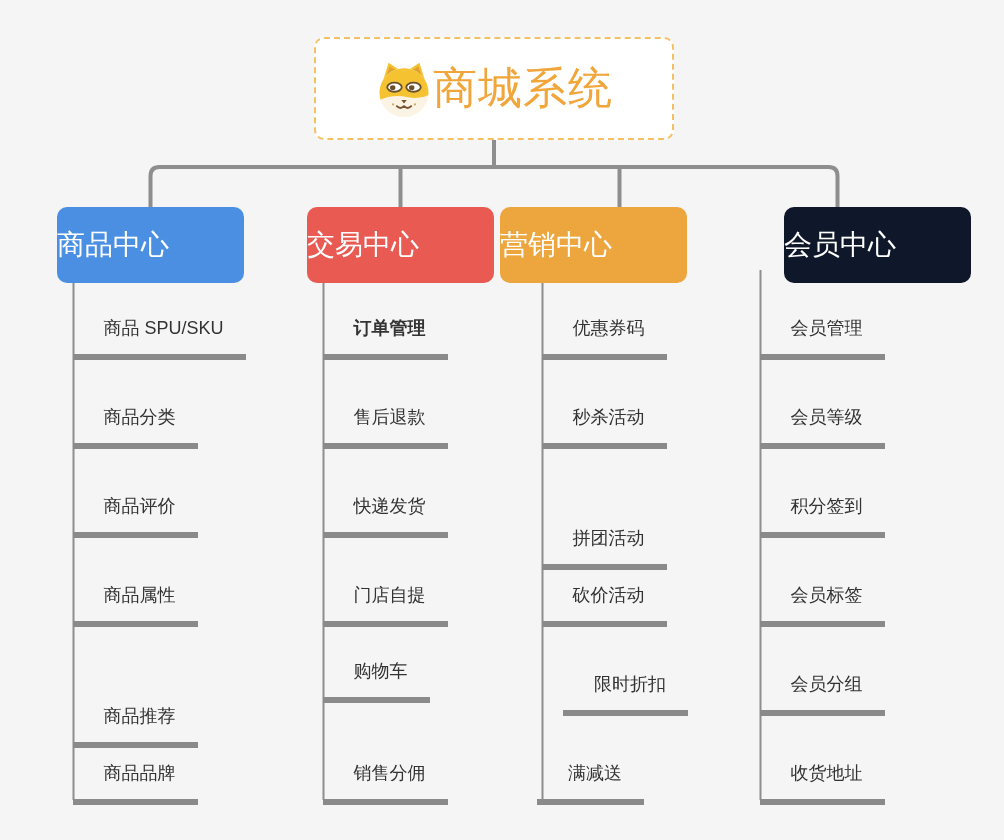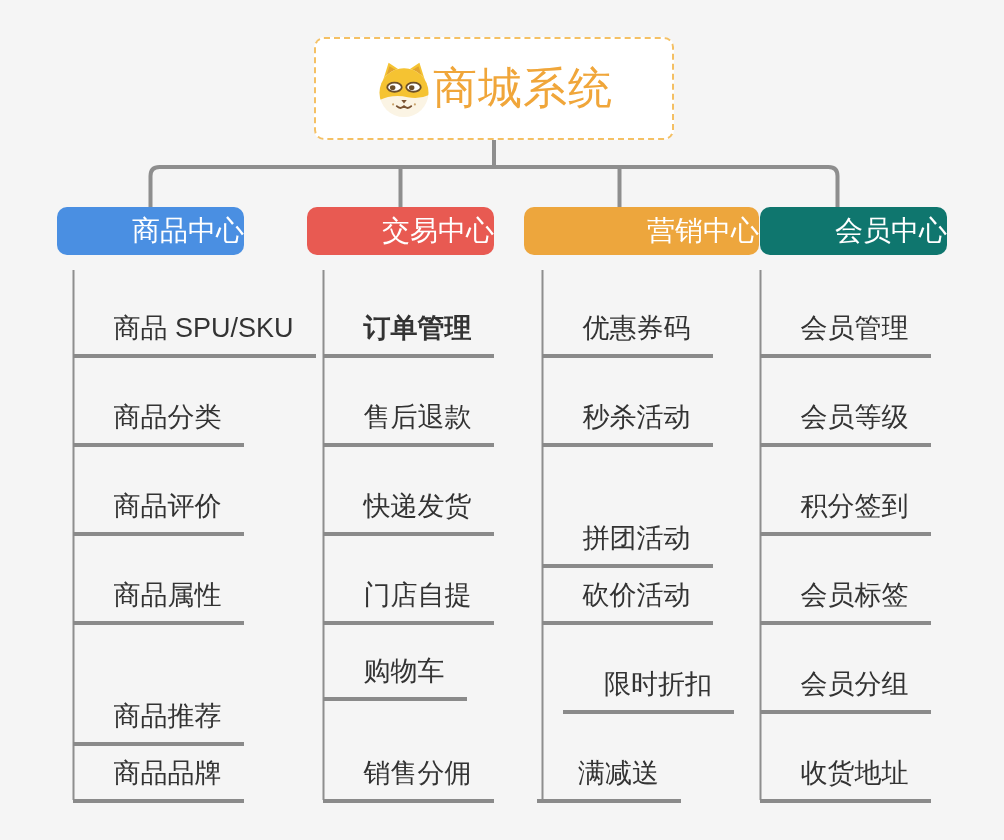--- a/index.html
+++ b/index.html
@@ -31,36 +31,36 @@
   .root-icon{width:58px;height:58px;display:inline-block;flex:0 0 auto;}
   .root-icon svg{width:58px;height:58px;display:block;}
   .root-title{
     font-size:44px;
     color:#f0a63a;
     letter-spacing:1px;
     white-space:nowrap;
   }
   .branch{
     position:absolute;
-    top:207px;height:48px;width:187px;
+    top:207px;height:76px;width:187px;
     border-radius:10px;
-    display:flex;align-items:center;justify-content:flex-end;
+    display:flex;align-items:center;justify-content:flex-start;
     color:#ffffff;
     font-size:28px;
     white-space:nowrap;
     z-index:2;
   }
   .leaf{
     position:absolute;
-    font-size:27px;
+    font-size:18px;
     line-height:34px;
     color:#333333;
     white-space:nowrap;
-    padding:0 22px 9px 41px;
-    border-bottom:4px solid #14b8a6;
+    padding:0 22px 9px 31px;
+    border-bottom:6px solid #14b8a6;
     z-index:1;
   }
 </style>
 </head>
 <body>
 
 <div class="canvas">
 
   <svg id="connectors" xmlns="http://www.w3.org/2000/svg" viewBox="0 0 1004 840">
       <path d="M494 139 L494 167" fill="none" stroke="#8e8e8e" stroke-width="4"></path>
@@ -112,30 +112,30 @@
       <div class="leaf" style="left: 72.5px; top: 756px; border-bottom-color: rgb(138, 138, 138);">商品品牌</div>
       <div class="branch" style="left: 307px; background: rgb(232, 90, 82);">
         <span>交易中心</span>
       </div>
       <div class="leaf" style="left: 322.5px; top: 311px; border-bottom-color: rgb(138, 138, 138); font-weight: bold;">订单管理</div>
       <div class="leaf" style="left: 322.5px; top: 400px; border-bottom-color: rgb(138, 138, 138);">售后退款</div>
       <div class="leaf" style="left: 322.5px; top: 489px; border-bottom-color: rgb(138, 138, 138);">快递发货</div>
       <div class="leaf" style="left: 322.5px; top: 578px; border-bottom-color: rgb(138, 138, 138);">门店自提</div>
       <div class="leaf" style="left: 322.5px; top: 654px; border-bottom-color: rgb(138, 138, 138);">购物车</div>
       <div class="leaf" style="left: 322.5px; top: 756px; border-bottom-color: rgb(138, 138, 138);">销售分佣</div>
-      <div class="branch" style="left: 524px; background: rgb(237, 166, 61); padding-left: 48px;">
+      <div class="branch" style="left: 500px; background: rgb(237, 166, 61);">
         <span>营销中心</span>
       </div>
       <div class="leaf" style="left: 541.5px; top: 311px; border-bottom-color: rgb(138, 138, 138);">优惠券码</div>
       <div class="leaf" style="left: 541.5px; top: 400px; border-bottom-color: rgb(138, 138, 138);">秒杀活动</div>
       <div class="leaf" style="left: 541.5px; top: 489px; border-bottom-color: rgb(138, 138, 138); margin-top: 32px;">拼团活动</div>
       <div class="leaf" style="left: 541.5px; top: 578px; border-bottom-color: rgb(138, 138, 138);">砍价活动</div>
       <div class="leaf" style="left: 563px; top: 667px; border-bottom-color: rgb(138, 138, 138);">限时折扣</div>
       <div class="leaf" style="left: 537px; top: 756px; border-bottom-color: rgb(138, 138, 138);">满减送</div>
-      <div class="branch" style="left: 760px; background: #0f766e;">
+      <div class="branch" style="left: 784px; background: #0f172a;">
         <span>会员中心</span>
       </div>
       <div class="leaf" style="left: 759.5px; top: 311px; border-bottom-color: rgb(138, 138, 138);">会员管理</div>
       <div class="leaf" style="left: 759.5px; top: 400px; border-bottom-color: rgb(138, 138, 138);">会员等级</div>
       <div class="leaf" style="left: 759.5px; top: 489px; border-bottom-color: rgb(138, 138, 138);">积分签到</div>
       <div class="leaf" style="left: 759.5px; top: 578px; border-bottom-color: rgb(138, 138, 138);">会员标签</div>
       <div class="leaf" style="left: 759.5px; top: 667px; border-bottom-color: rgb(138, 138, 138);">会员分组</div>
       <div class="leaf" style="left: 759.5px; top: 756px; border-bottom-color: rgb(138, 138, 138);">收货地址</div>
     </div>
 

